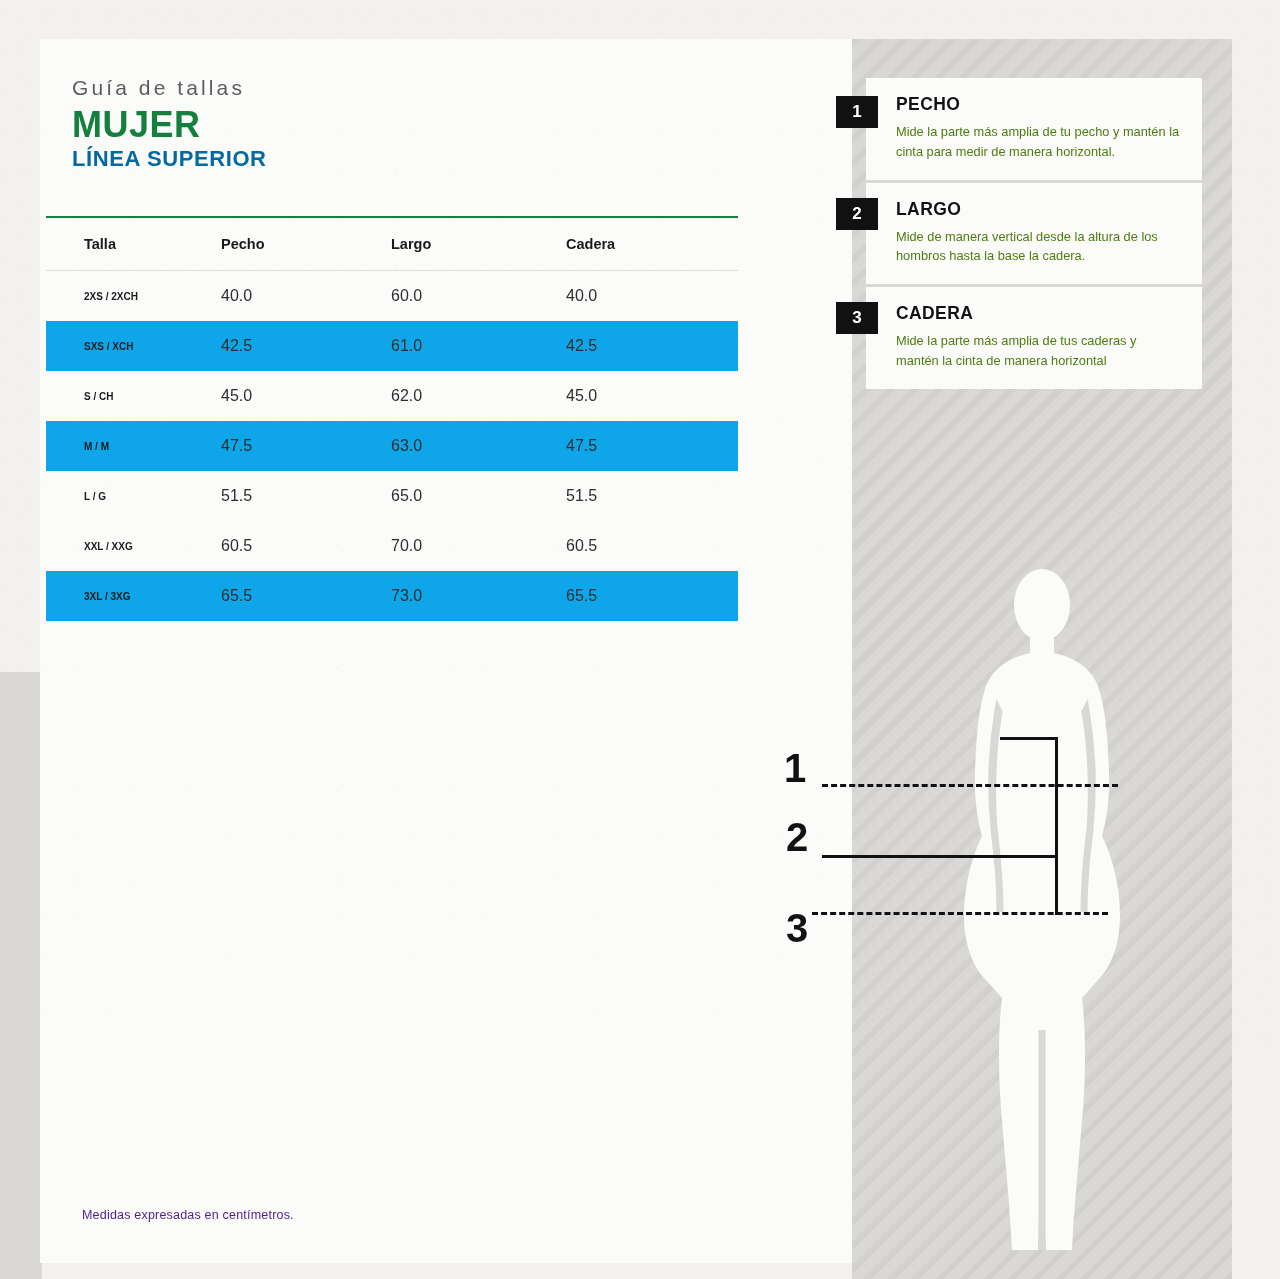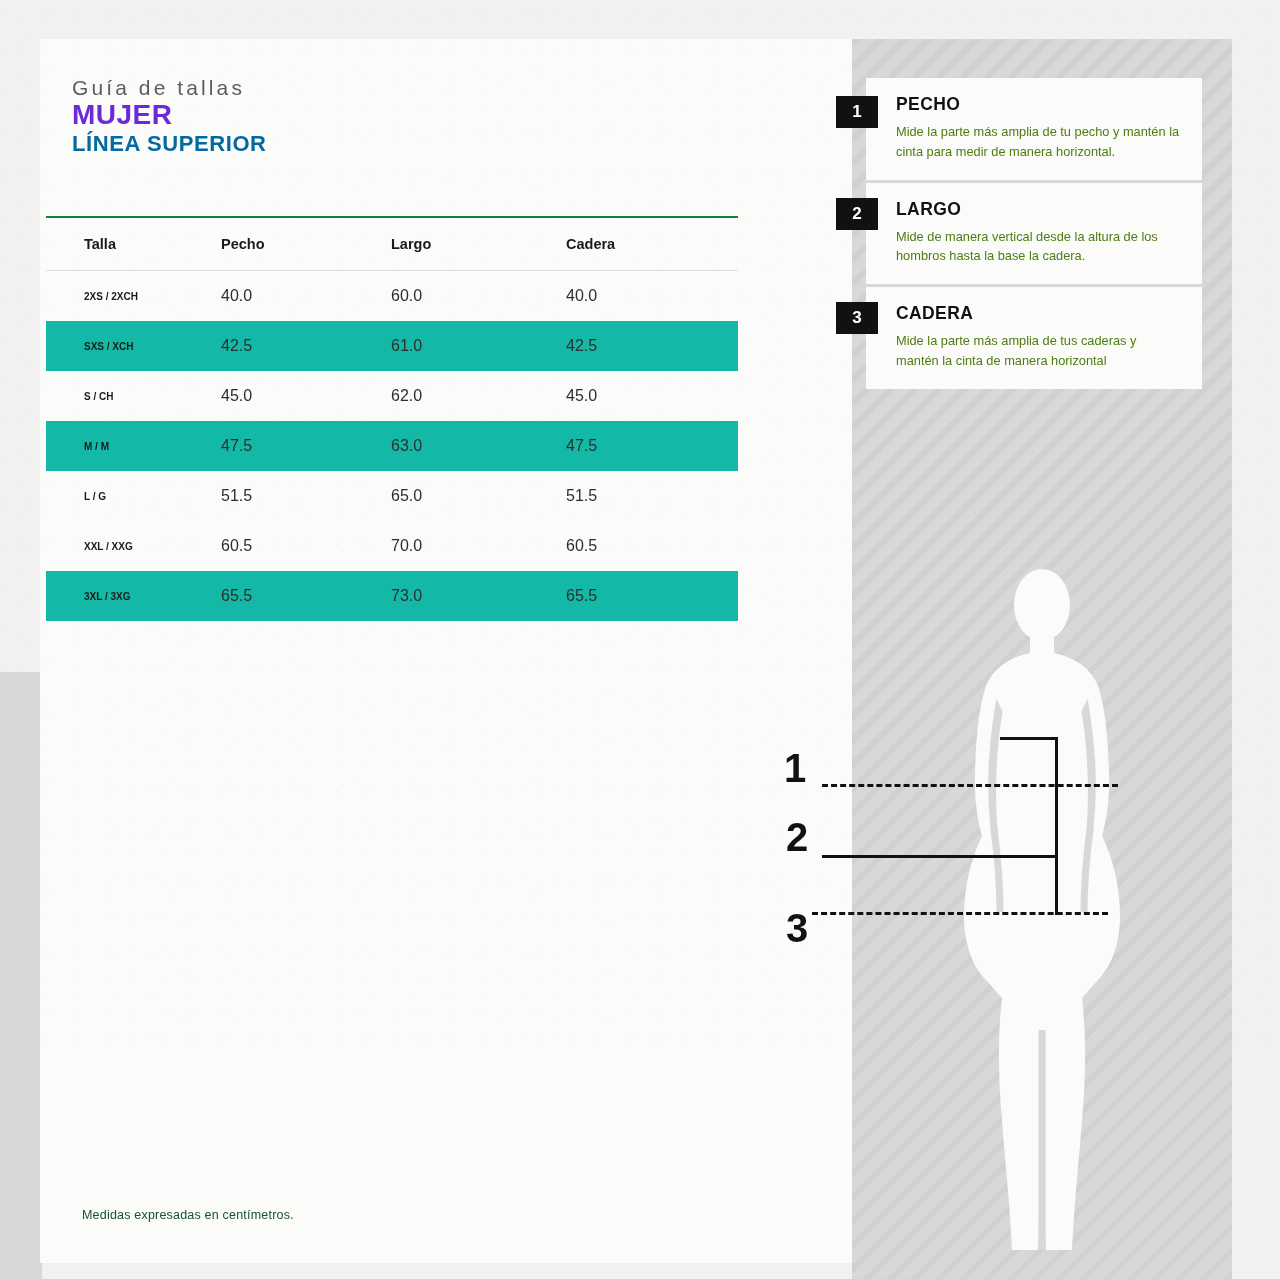--- a/index.html
+++ b/index.html
@@ -60,22 +60,22 @@
       rgba(0,0,0,0) 17px
     );
   }
 
   
   .titles { position: absolute; left: 72px; top: 76px; }
   .kicker {
     font-size: 21px; letter-spacing: 3.1px; color: #5d5d5d; font-weight: 400;
   }
   .main-title {
-    font-size: 28px; font-weight: 700; color: #6d28d9; letter-spacing: 0.5px;
-    line-height: 1.05; margin-top: 0;
+    font-size: 36px; font-weight: 700; color: #15803d; letter-spacing: 0.5px;
+    line-height: 1.05; margin-top: 6px;
   }
   .sub-title {
     font-size: 22px; font-weight: 700; color: #0369a1; letter-spacing: 0.6px; margin-top: 2px;
   }
 
   
   .table-wrap {
     position: absolute; left: 46px; top: 216px; width: 692px;
   }
   table { border-collapse: collapse; width: 692px; }
@@ -85,31 +85,31 @@
     padding: 18px 0 18px 0;
     border-top: 2px solid #15803d;
     border-bottom: 1px solid #ddd;
   }
   tbody td {
     font-size: 16px; color: #2e2e2e;
     padding: 16px 0;
     font-weight: 400;
   }
   tbody td.c0 { font-weight: 700; color: #1a1a1a; font-size: 10px; }
-  tbody tr.alt { background: #14b8a6; }
+  tbody tr.alt { background: #0ea5e9; }
   .col0 { width: 175px; padding-left: 38px !important; }
   .col1 { width: 170px; padding-left: 0 !important; }
   .col2 { width: 175px; }
   .col3 { width: 172px; }
   thead th.col0 { padding-left: 38px; }
   tbody td.col1 { }
 
   .footnote {
     position: absolute; left: 82px; top: 1208px;
-    font-size: 12.5px; color: #14532d; letter-spacing: 0.2px;
+    font-size: 12.5px; color: #4c1d95; letter-spacing: 0.2px;
   }
 
   
   .legend { position: absolute; left: 836px; top: 78px; width: 366px; }
   .legend-item { position: relative; }
   .legend-card {
     background: #fbfbfa;
     margin-left: 30px;
     padding: 16px 20px 18px 30px;
   }

